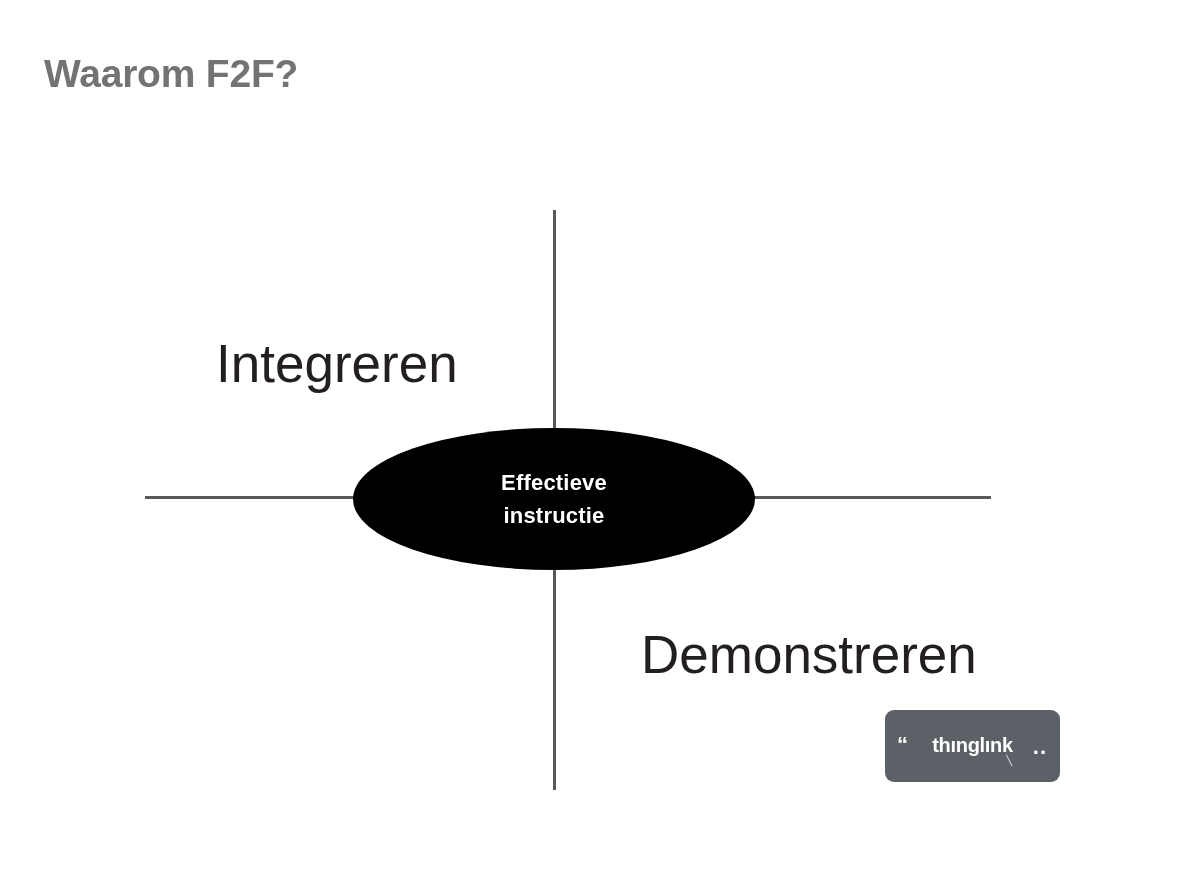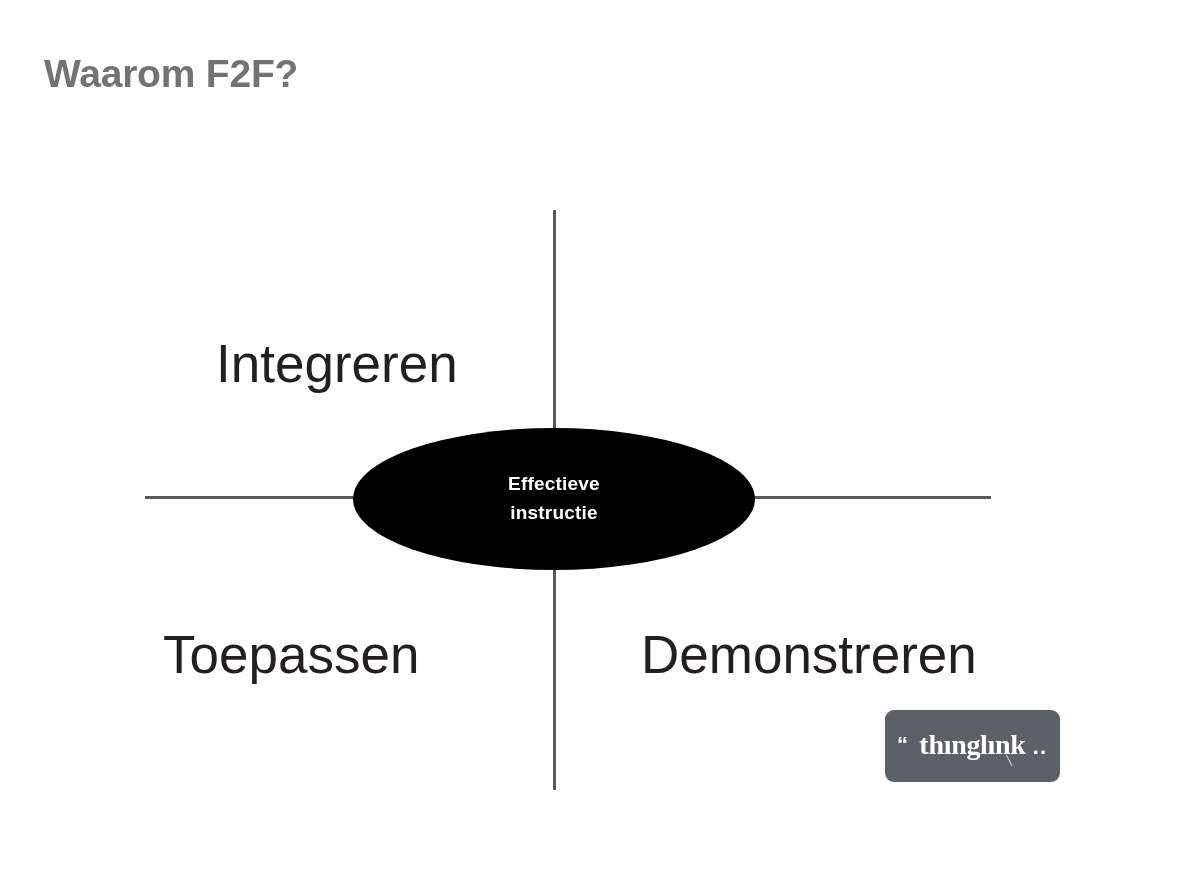--- a/index.html
+++ b/index.html
@@ -82,21 +82,21 @@
     background: #000000;
     border-radius: 50% / 50%;
     display: flex;
     flex-direction: column;
     align-items: center;
     justify-content: center;
     z-index: 3;
   }
   .ellipse-line {
     font-family: "Liberation Sans", sans-serif;
-    font-size: 19px;
+    font-size: 22px;
     font-weight: bold;
     color: #ffffff;
     line-height: 1.52;
     text-align: center;
     letter-spacing: 0.2px;
     white-space: nowrap;
   }
 
   
   #thinglink-watermark {
@@ -107,22 +107,22 @@
     height: 72px;
     background: #5b6166;
     border-radius: 9px;
     display: flex;
     align-items: center;
     justify-content: center;
     z-index: 5;
   }
   #thinglink-wordmark {
     position: relative;
-    font-family: Liberation Serif, serif;
-    font-size: 28px;
+    font-family: Liberation Sans, sans-serif;
+    font-size: 20px;
     font-weight: bold;
     color: #ffffff;
     letter-spacing: -0.3px;
     line-height: 1;
     white-space: nowrap;
     display: inline-block;
     transform: translateY(-1px);
   }
   #thinglink-quote-left {
     position: absolute;
@@ -161,21 +161,20 @@
 
 <div id="quadrant-diagram">
 
   <div class="axis" id="axis-vertical"></div>
 
   <div class="axis" id="axis-horizontal"></div>
 
   <div class="quadrant-label" id="label-integreren">Integreren</div>
 
 
-  <div class="quadrant-label" id="label-toepassen">Toepassen</div>
 
   <div class="quadrant-label" id="label-demonstreren">Demonstreren</div>
 
   <div id="center-ellipse">
     <div class="ellipse-line">Effectieve</div>
     <div class="ellipse-line">instructie</div>
   </div>
 
 </div>
 

